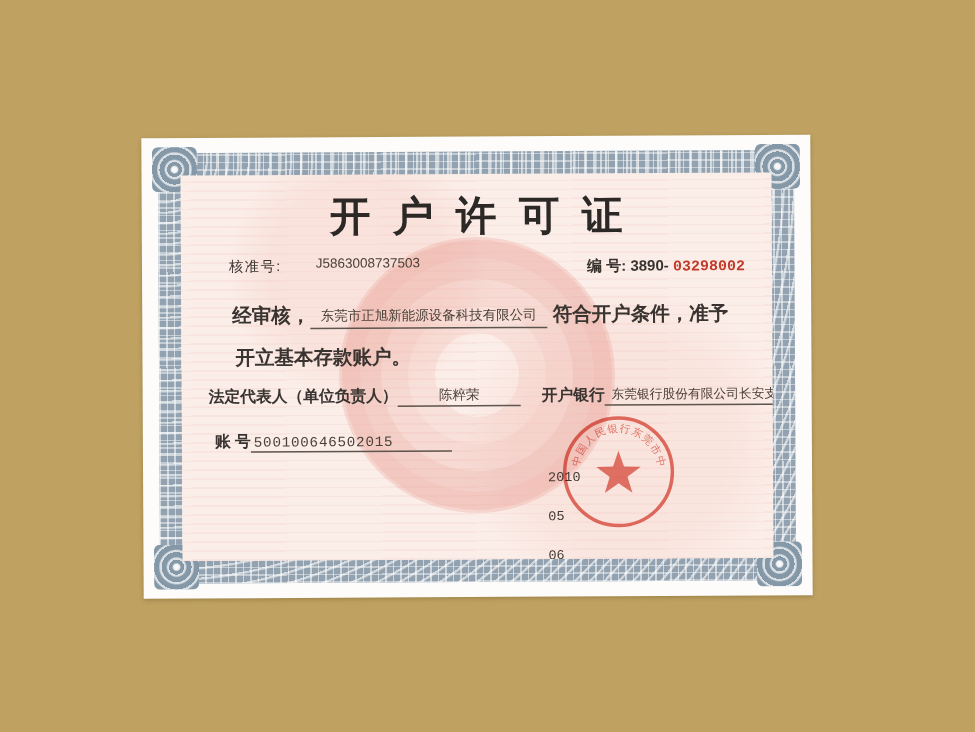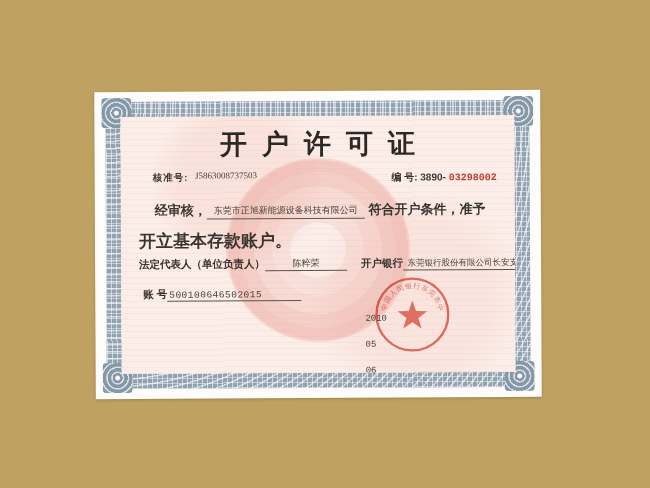--- a/index.html
+++ b/index.html
@@ -60,29 +60,29 @@
     pointer-events:none;
   }
   
   .title{
     position:absolute;top:10px;left:0;right:0;margin:0;
     text-align:center;font-family:"Liberation Serif", serif;
     font-size:27px;font-weight:700;letter-spacing:15px;text-indent:15px;
     color:#2c2826;
   }
   .meta-approval{position:absolute;left:32px;top:55px;font-size:9.5px;}
-  .meta-approval .lbl{font-weight:700;letter-spacing:1px;}
-  .meta-approval .val{margin-left:4px;position:relative;top:-2px;color:#4a4038;font-family:Liberation Serif, serif;font-size:9px;}
+  .meta-approval .lbl{font-weight:400;letter-spacing:1px;}
+  .meta-approval .val{margin-left:20px;position:relative;top:-2px;color:#4a4038;font-family:Liberation Sans, sans-serif;font-size:9px;}
   .meta-number{position:absolute;right:18px;top:55px;font-size:10px;}
   .meta-number .lbl{font-weight:700;}
   .meta-number .red{color:#c23b2a;font-weight:700;font-family:"Liberation Mono", monospace;}
   .line-review{position:absolute;left:34px;top:85px;font-size:13px;font-weight:600;white-space:nowrap;}
   .u{display:inline-block;border-bottom:1px solid #5d554e;text-align:center;vertical-align:bottom;}
   .company{width:158px;font-size:9px;font-weight:400;color:#4a4038;padding-bottom:1px;}
-  .line-open{position:absolute;left:18px;top:113px;font-size:17px;font-weight:600;}
+  .line-open{position:absolute;left:36px;top:113px;font-size:13px;font-weight:600;}
   .row-rep{position:absolute;left:18px;top:141px;font-size:10.5px;font-weight:700;white-space:nowrap;}
   .rep-name{width:82px;font-size:9px;font-weight:400;color:#4a4038;}
   .bank-lbl{margin-left:14px;}
   .bank-name{width:128px;font-size:8.5px;font-weight:400;color:#4a4038;}
   .row-acct{position:absolute;left:22px;top:171px;font-size:10.5px;font-weight:700;}
   .acct-no{width:132px;font-size:9.5px;font-weight:400;color:#4a4038;letter-spacing:.5px;text-align:left;padding-left:2px;font-family:"Liberation Mono", monospace;}
   .issue{position:absolute;left:244px;top:196px;width:130px;font-size:9px;color:#3a3430;}
   .issue .auth{font-weight:600;letter-spacing:.5px;}
   .issue .nums{margin-top:2px;display:flex;gap:16px;font-family:"Liberation Mono", monospace;color:#443b34;flex-direction:column;}
   .issue .units{margin-top:2px;display:flex;gap:22px;padding-left:18px;font-weight:600;}

